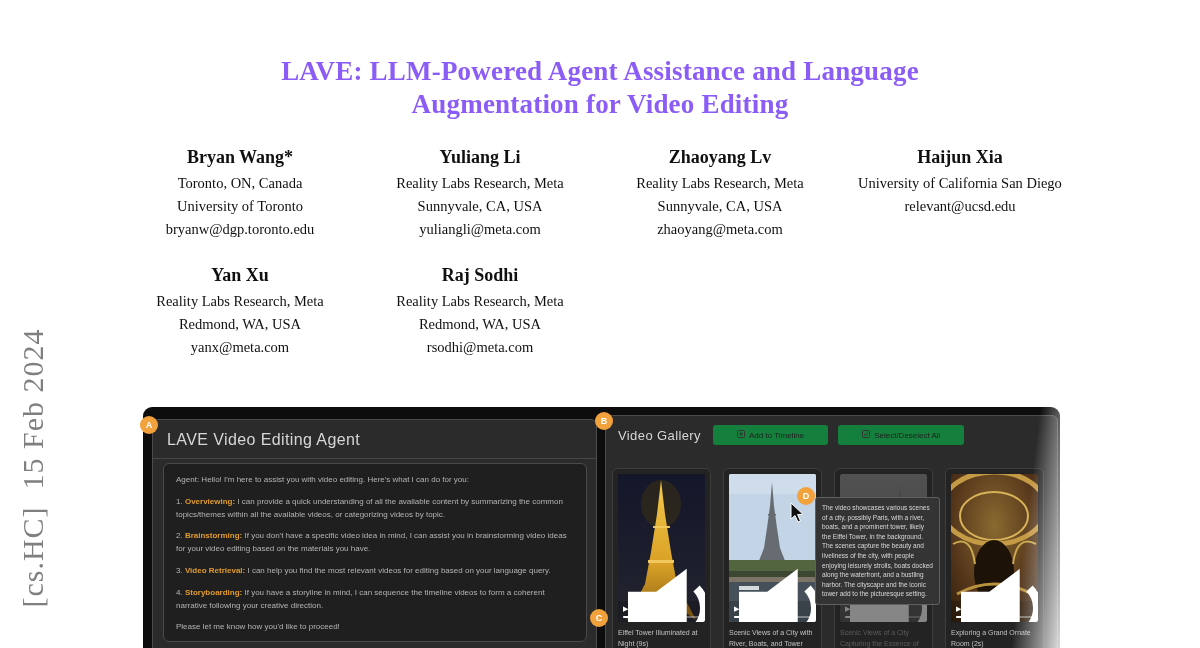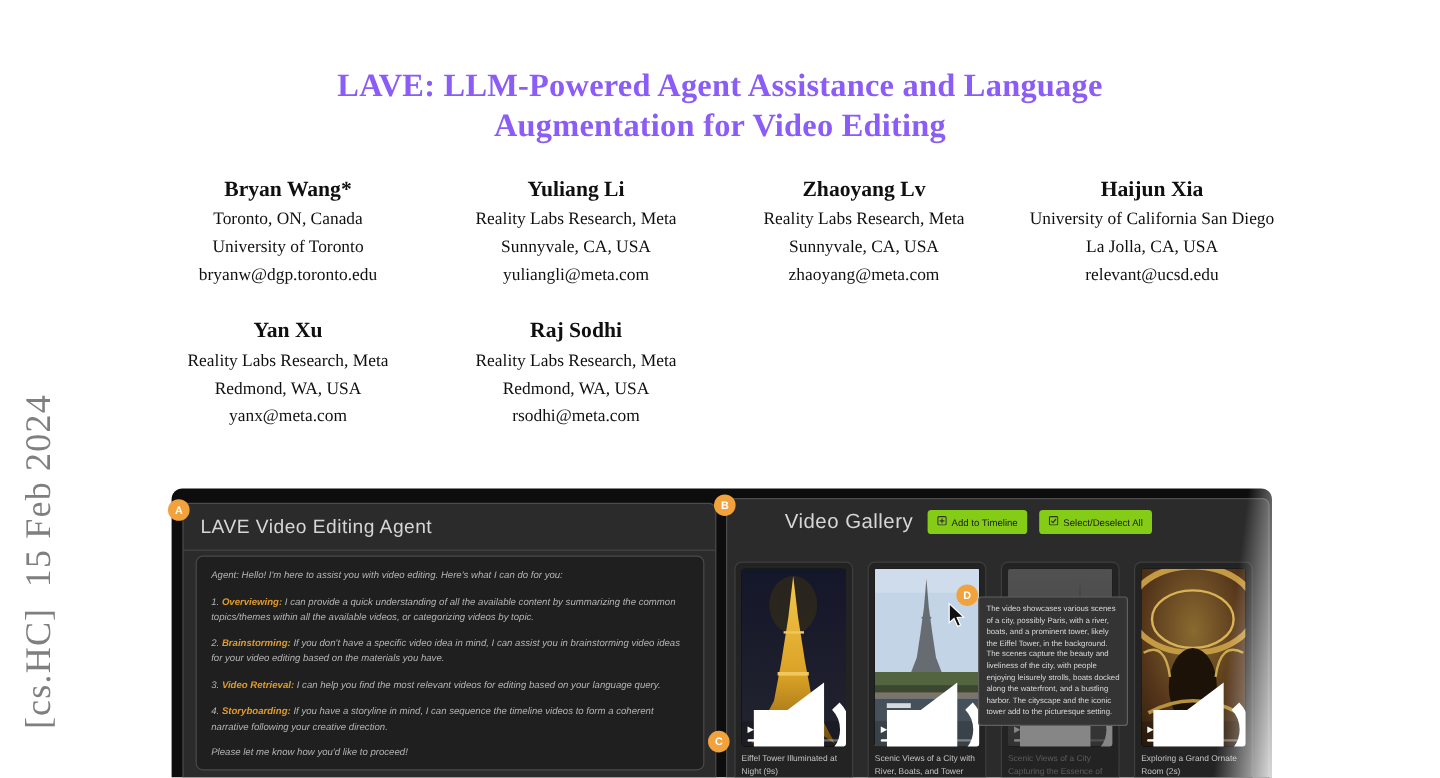--- a/index.html
+++ b/index.html
@@ -18,28 +18,28 @@
   .author .line{font-size:14.5px;line-height:1.58;}
 
   
   .figure{position:absolute;left:143px;top:407px;width:917px;height:300px;background:#0d0d0d;
     border-radius:9px 9px 0 0;font-family:"Liberation Sans",sans-serif;}
   .panel{position:absolute;background:#2b2b2b;border:1px solid #4c4c4c;border-radius:6px;box-sizing:border-box;}
   .agent-panel{left:9px;top:12px;width:445px;height:280px;}
   .agent-header{padding:11px 14px 9px;font-size:16px;color:#d6d6d6;letter-spacing:.4px;border-bottom:1px solid #474747;}
   .chat-box{position:absolute;left:10px;top:43px;width:424px;height:179px;background:#1f1f1f;border:1px solid #4a4a4a;
     border-radius:6px;padding:10px 12px;box-sizing:border-box;font-size:8px;line-height:1.6;color:#b4b4b4;overflow:hidden;}
-  .chat-box p{margin:0 0 9px;font-style:italic;}
+  .chat-box p{margin:0 0 9px;}
   .cap .term{color:#e09b2d;font-weight:700;}
 
   .gallery-panel{left:462px;top:8px;width:453px;height:284px;}
   .gallery-header{display:flex;align-items:center;gap:10px;padding:9px 12px 5px;}
-  .gallery-title{font-size:17px;color:#d6d6d6;letter-spacing:.4px;margin-right:2px;margin-left:36px;}
-  .gbtn{display:inline-flex;align-items:center;gap:4px;background:#84cc16;color:#1d1d1d;border:none;
-    border-radius:3px;font-size:8px;font-family:"Liberation Sans",sans-serif;padding:5px 8px;cursor:pointer;}
+  .gallery-title{font-size:13px;color:#d6d6d6;letter-spacing:.4px;margin-right:2px;}
+  .gbtn{display:inline-flex;align-items:center;gap:4px;background:#15803d;color:#1d1d1d;border:none;
+    border-radius:3px;font-size:8px;font-family:"Liberation Sans",sans-serif;padding:5px 24px;cursor:pointer;}
   .cards{position:absolute;left:6px;top:52px;display:flex;gap:12px;}
   .card{width:99px;height:215px;border:1px solid #3e3e3e;border-radius:6px;background:#232323;box-sizing:border-box;padding:5px;}
   .thumb{position:relative;width:87px;height:148px;border-radius:2px;overflow:hidden;background:#000;}
   .thumb svg{display:block;width:87px;height:148px;}
   .controls{position:absolute;left:0;right:0;bottom:0;padding:2px 5px 4px;background:rgba(0,0,0,.18);}
   .ctr-row{display:flex;align-items:center;color:#fff;height:10px;}
   .play{font-size:7px;line-height:1;}
   .sp{flex:1;}
   .progress{height:2px;background:rgba(255,255,255,.35);border-radius:2px;margin-top:3px;}
   .progress i{display:block;width:22%;height:100%;background:#fff;border-radius:2px;}
@@ -85,21 +85,20 @@
     </div>
     <div class="author">
       <div class="name">Zhaoyang Lv</div>
       <div class="line">Reality Labs Research, Meta</div>
       <div class="line">Sunnyvale, CA, USA</div>
       <div class="line">zhaoyang@meta.com</div>
     </div>
     <div class="author">
       <div class="name">Haijun Xia</div>
       <div class="line">University of California San Diego</div>
-      <div class="line">La Jolla, CA, USA</div>
       <div class="line">relevant@ucsd.edu</div>
     </div>
     <div class="author">
       <div class="name">Yan Xu</div>
       <div class="line">Reality Labs Research, Meta</div>
       <div class="line">Redmond, WA, USA</div>
       <div class="line">yanx@meta.com</div>
     </div>
     <div class="author">
       <div class="name">Raj Sodhi</div>

